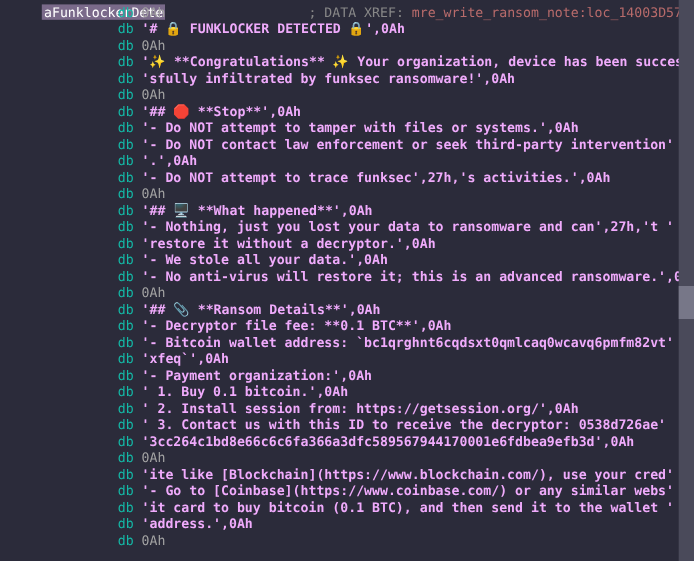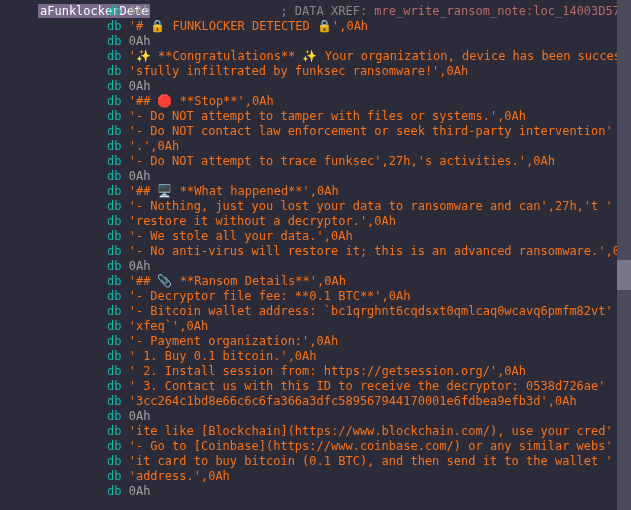--- a/index.html
+++ b/index.html
@@ -43,21 +43,22 @@
       line-height: 15px;
     }
     .db {
       color: #14b8a6;
     }
     .hex {
       color: #a3a3a3;
       text-align: center;
     }
     .str {
-      color: #f97316;
+      color: #f0abfc;
+      font-weight: bold;
     }
     .comment {
       color: #888;
     }
     .xref-unknown {
       color: #b86b6b;
     }
     .scrollbar {
       position: absolute;
       right: 0;

